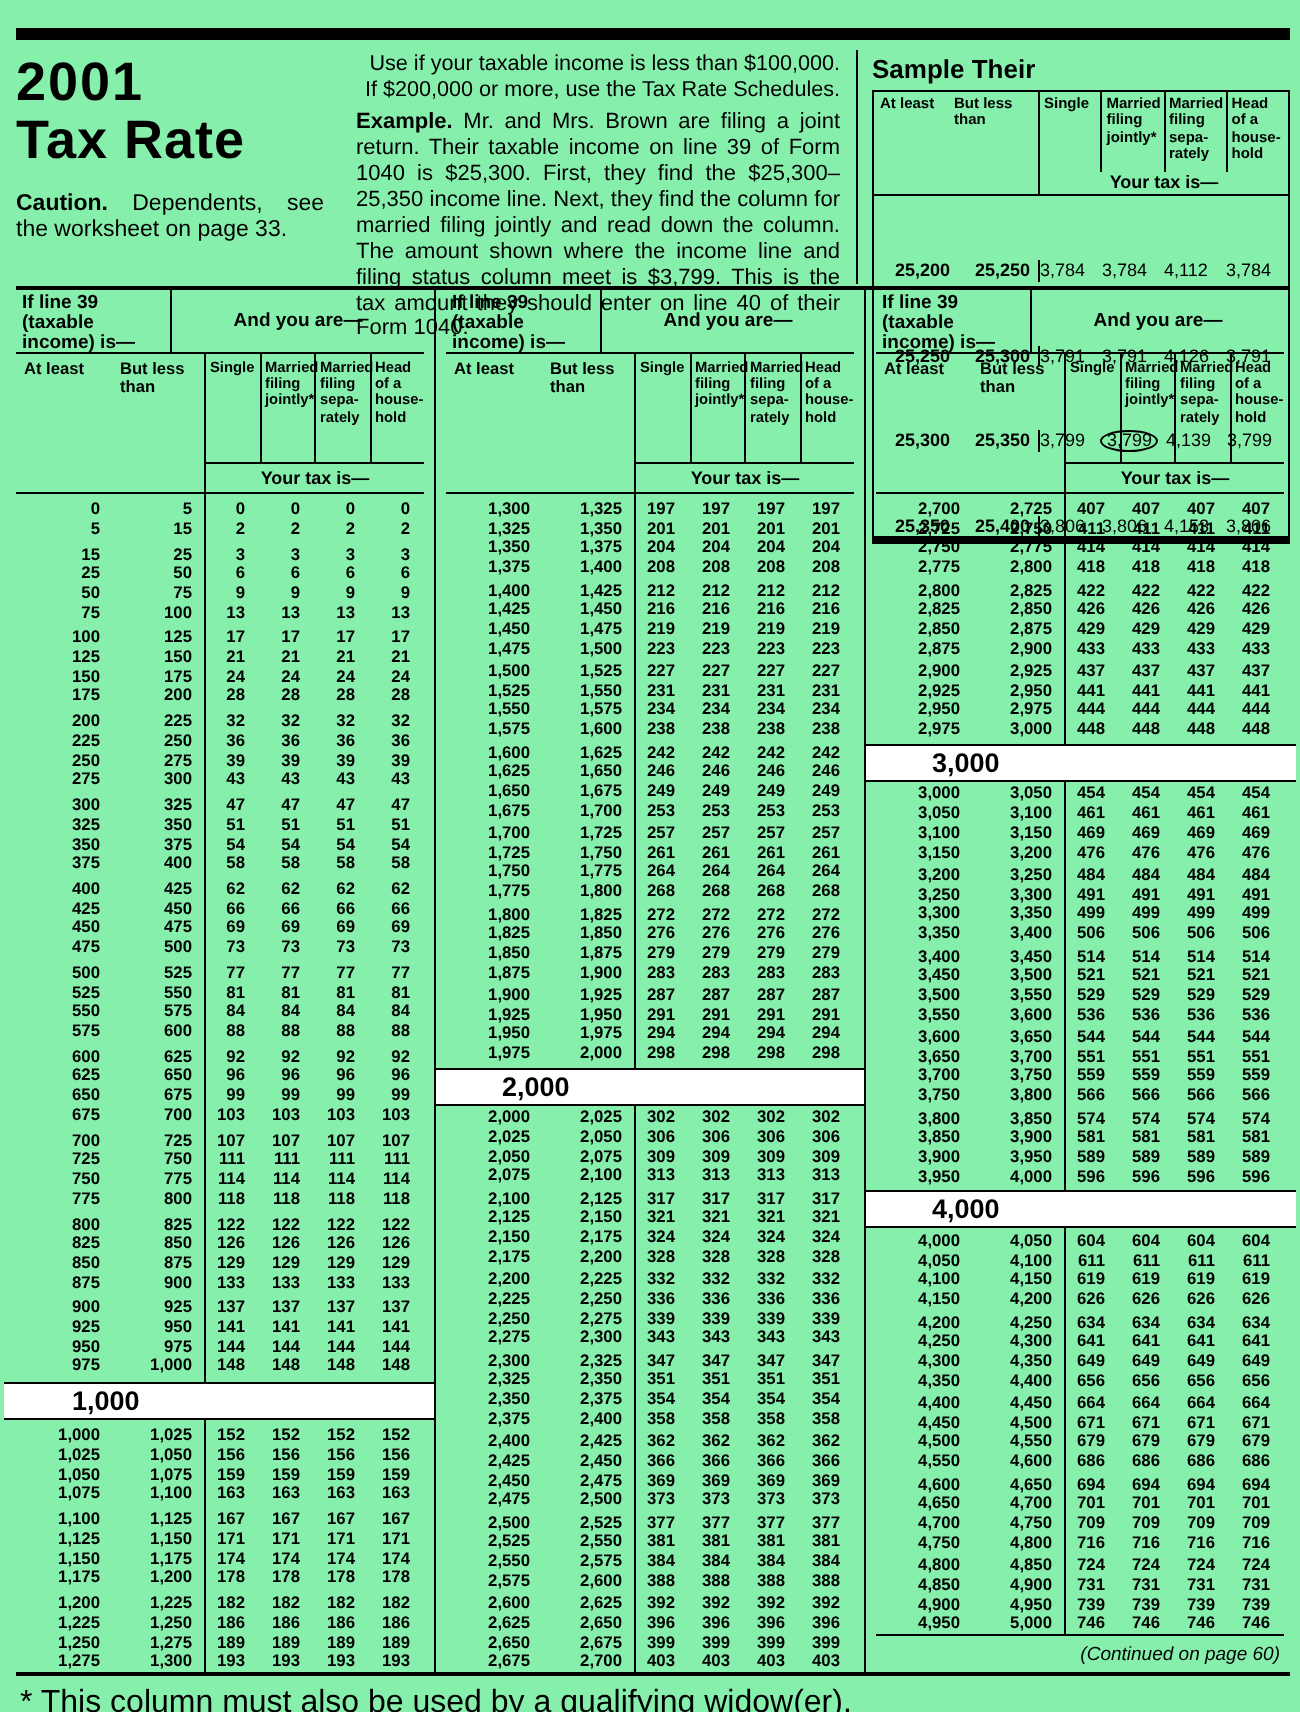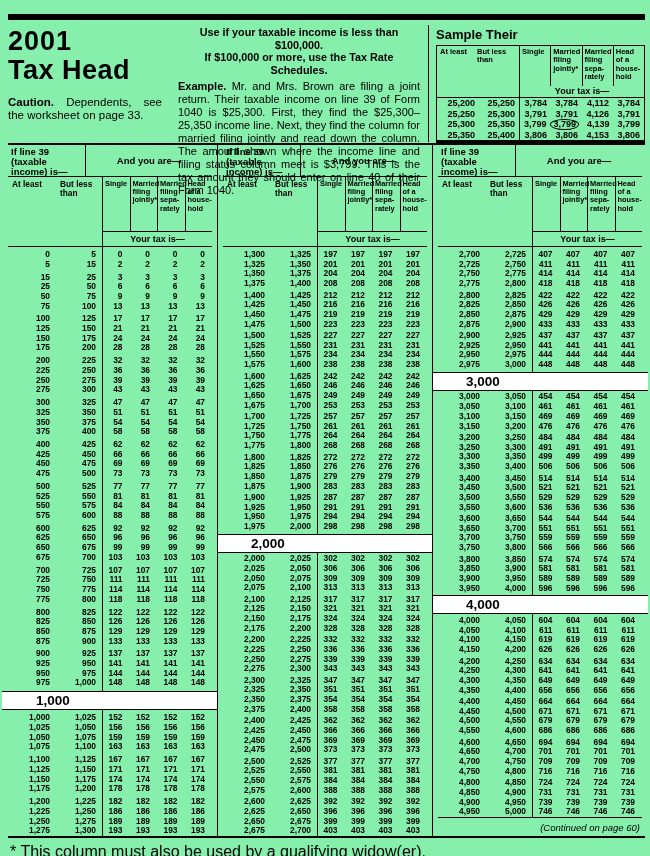--- a/index.html
+++ b/index.html
@@ -10,44 +10,44 @@
   
   .topbar{position:absolute;left:8px;right:5px;top:14px;height:6px;background:#000;}
 
   
   .header-row{position:absolute;left:8px;right:5px;top:25px;height:117px;display:flex;}
   .title-block{width:160px;padding-top:2px;}
   .title-year{font-size:27px;font-weight:bold;line-height:28px;letter-spacing:1px;}
   .title-main{font-size:27px;font-weight:bold;line-height:30px;letter-spacing:.5px;}
   .caution{font-size:11.5px;line-height:13px;margin-top:11px;padding-right:6px;text-align:justify;}
   .intro-block{width:260px;padding:1px 8px 0 10px;}
-  .intro-bold{font-size:10.8px;font-weight:bold;line-height:12.6px;text-align:center;margin:0;}
+  .intro-bold{font-size:10.8px;font-weight:normal;line-height:12.6px;text-align:right;margin:0;}
   .example{font-size:11px;line-height:12.9px;text-align:justify;margin:4px 0 0 0;}
   .hdr-divider{width:1px;background:#000;height:117px;}
   .sample-block{flex:1;padding:2px 0 0 7px;}
   .sample-title{font-size:13px;font-weight:bold;margin:0 0 3px 0;}
 
   
   .s-table{border:1.5px solid #000;border-bottom-width:4px;width:100%;}
   .s-head{display:flex;height:40px;}
   .s-at{width:38px;padding:2px 0 0 3px;}
   .s-lt{width:44px;padding:2px 0 0 2px;}
   .s-hlbl{font-size:7.5px;font-weight:bold;line-height:8.4px;}
   .s-vals{flex:1;display:flex;border-left:1px solid #000;}
   .s-vc{flex:1;padding:2px 1px 0 2px;}
   .s-vc + .s-vc{border-left:1px solid #000;}
   .s-taxrow{display:flex;height:12px;border-bottom:1px solid #000;}
   .s-taxsp{width:82px;}
   .s-taxlbl{flex:1;border-left:1px solid #000;text-align:center;
             font-size:9px;font-weight:bold;line-height:11px;}
-  .s-r{display:flex;height:10.5px;font-size:9px;line-height:10.5px;}
+  .s-r{display:flex;height:10.5px;font-size:9px;line-height:10.5px;margin-top:32px;}
   .s-r .s-at{font-weight:bold;text-align:right;padding:0;}
   .s-r .s-lt{font-weight:bold;text-align:right;padding:0 4px 0 0;}
   .s-r .s-vals{border-left:1px solid #000;}
-  .s-r .s-vc{padding:0 4px 0 0;text-align:right;border-left:none !important;font-weight:bold;}
+  .s-r .s-vc{padding:0 4px 0 0;border-left:none !important;}
   .circle{display:inline-block;border:1px solid #000;border-radius:50%;padding:0 2px;line-height:9px;}
 
   
   .main{position:absolute;left:8px;right:5px;top:143px;height:695px;
         border-top:2px solid #000;border-bottom:2px solid #000;display:flex;}
   .vsep{width:1px;background:#000;margin:0 5px;position:relative;z-index:3;}
   .group{width:204px;display:flex;flex-direction:column;}
 
   .g-h1{height:32px;display:flex;border-bottom:1px solid #000;}
   .g-h1-left{width:78px;border-right:1px solid #000;padding:2px 0 0 3px;
@@ -80,30 +80,30 @@
 </style>
 </head>
 <body>
 
 <div class="page">
   <div class="topbar"></div>
 
   <div class="header-row">
     <div class="title-block">
       <div class="title-year">2001</div>
-      <div class="title-main">Tax Head</div>
+      <div class="title-main">Tax Rate</div>
       <div class="caution">
         <b>Caution.</b>
         <span>Dependents, see the worksheet on page 33.</span>
       </div>
     </div>
     <div class="intro-block">
       <p class="intro-bold">
         <span>Use if your taxable income is less than $100,000.</span><br>
-        <span>If $100,000 or more, use the Tax Rate Schedules.</span>
+        <span>If $200,000 or more, use the Tax Rate Schedules.</span>
       </p>
       <p class="example">
         <b>Example.</b>
         <span>Mr. and Mrs. Brown are filing a joint return. Their taxable income on line 39 of Form 1040 is $25,300. First, they find the $25,300–25,350 income line. Next, they find the column for married filing jointly and read down the column. The amount shown where the income line and filing status column meet is $3,799. This is the tax amount they should enter on line 40 of their Form 1040.</span>
       </p>
     </div>
     <div class="hdr-divider"></div>
     <div class="sample-block">
       <div class="sample-title">Sample Their</div>
       <div class="s-table">

